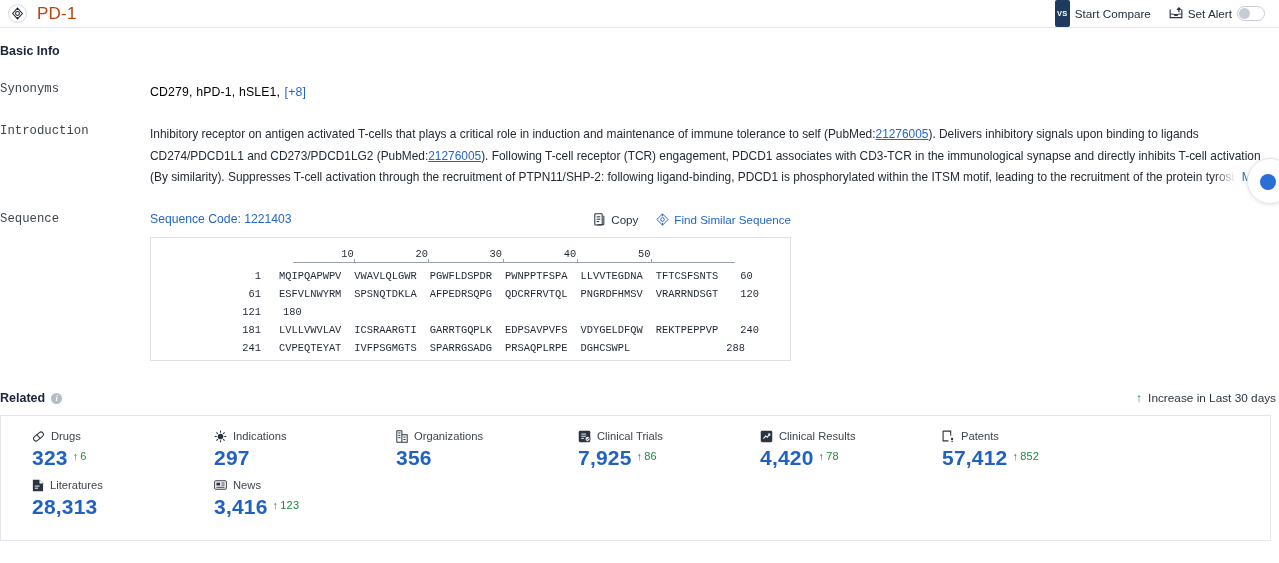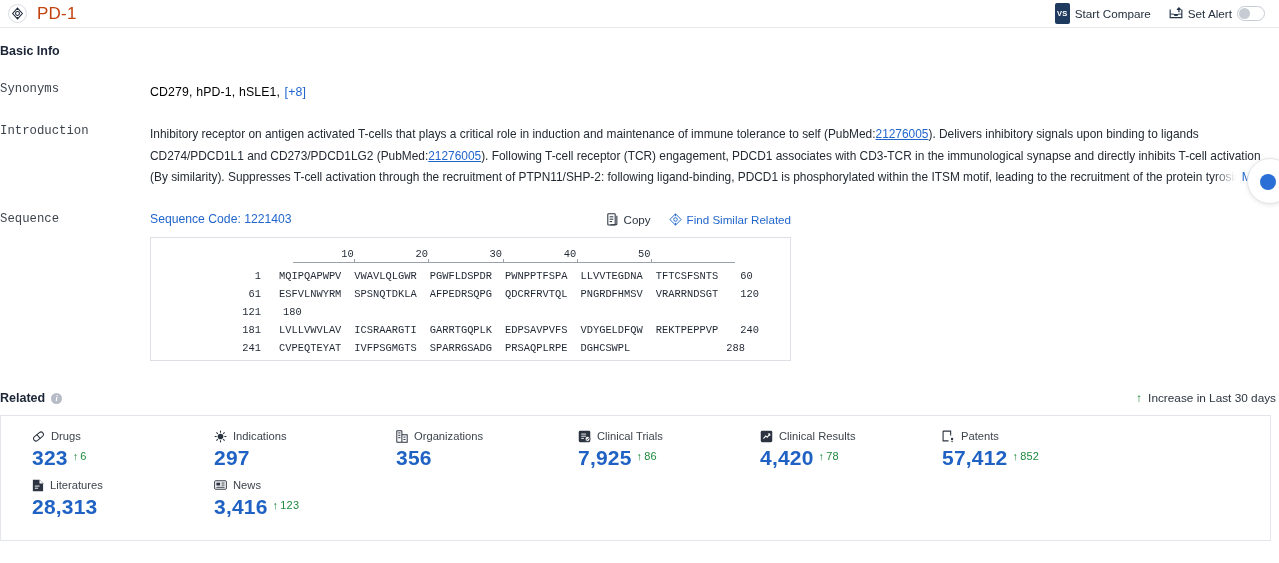--- a/index.html
+++ b/index.html
@@ -34,21 +34,21 @@
   }
   .topbar-right{
     margin-left:auto; display:flex; align-items:center; gap:18px;
     padding-right:4px;
   }
   .tb-action{
     display:flex;align-items:center;gap:5px;
     font-size:11.7px;color:#24303f;cursor:pointer;
   }
   .vs-badge{
-    width:15px;height:21px;background:#1f3a5f;border-radius:2px;
+    width:15px;height:27px;background:#1f3a5f;border-radius:2px;
     color:#fff;font-size:7.5px;font-weight:700;
     display:flex;align-items:center;justify-content:center;
     letter-spacing:.3px;
   }
   .toggle{
     width:28px;height:15px;border-radius:8px;background:#ffffff;
     border:1.4px solid #c7ccd4;position:relative;cursor:pointer;flex:0 0 auto;
   }
   .toggle::after{
     content:"";position:absolute;left:1px;top:1px;
@@ -246,21 +246,21 @@
           </div>
           <div class="seq-act blue">
             <span class="icon-sq">
               <svg width="13" height="13" viewBox="0 0 24 24" fill="none" stroke="#2266cc" stroke-width="1.8">
                 <path d="M12 1.6 L22.4 12 L12 22.4 L1.6 12 Z"></path>
                 <circle cx="12" cy="12" r="3.3"></circle>
                 <line x1="12" y1="1.6" x2="12" y2="6"></line>
                 <line x1="12" y1="18" x2="12" y2="22.4"></line>
               </svg>
             </span>
-            <span>Find Similar Related</span>
+            <span>Find Similar Sequence</span>
           </div>
         </div>
       </div>
 
       <div class="seq-box">
         <div class="ruler">
           <div class="ruler-nums" id="ruler-nums">
               <span style="left: 190.2px;">10</span>
               <span style="left: 264.4px;">20</span>
               <span style="left: 338.6px;">30</span>

